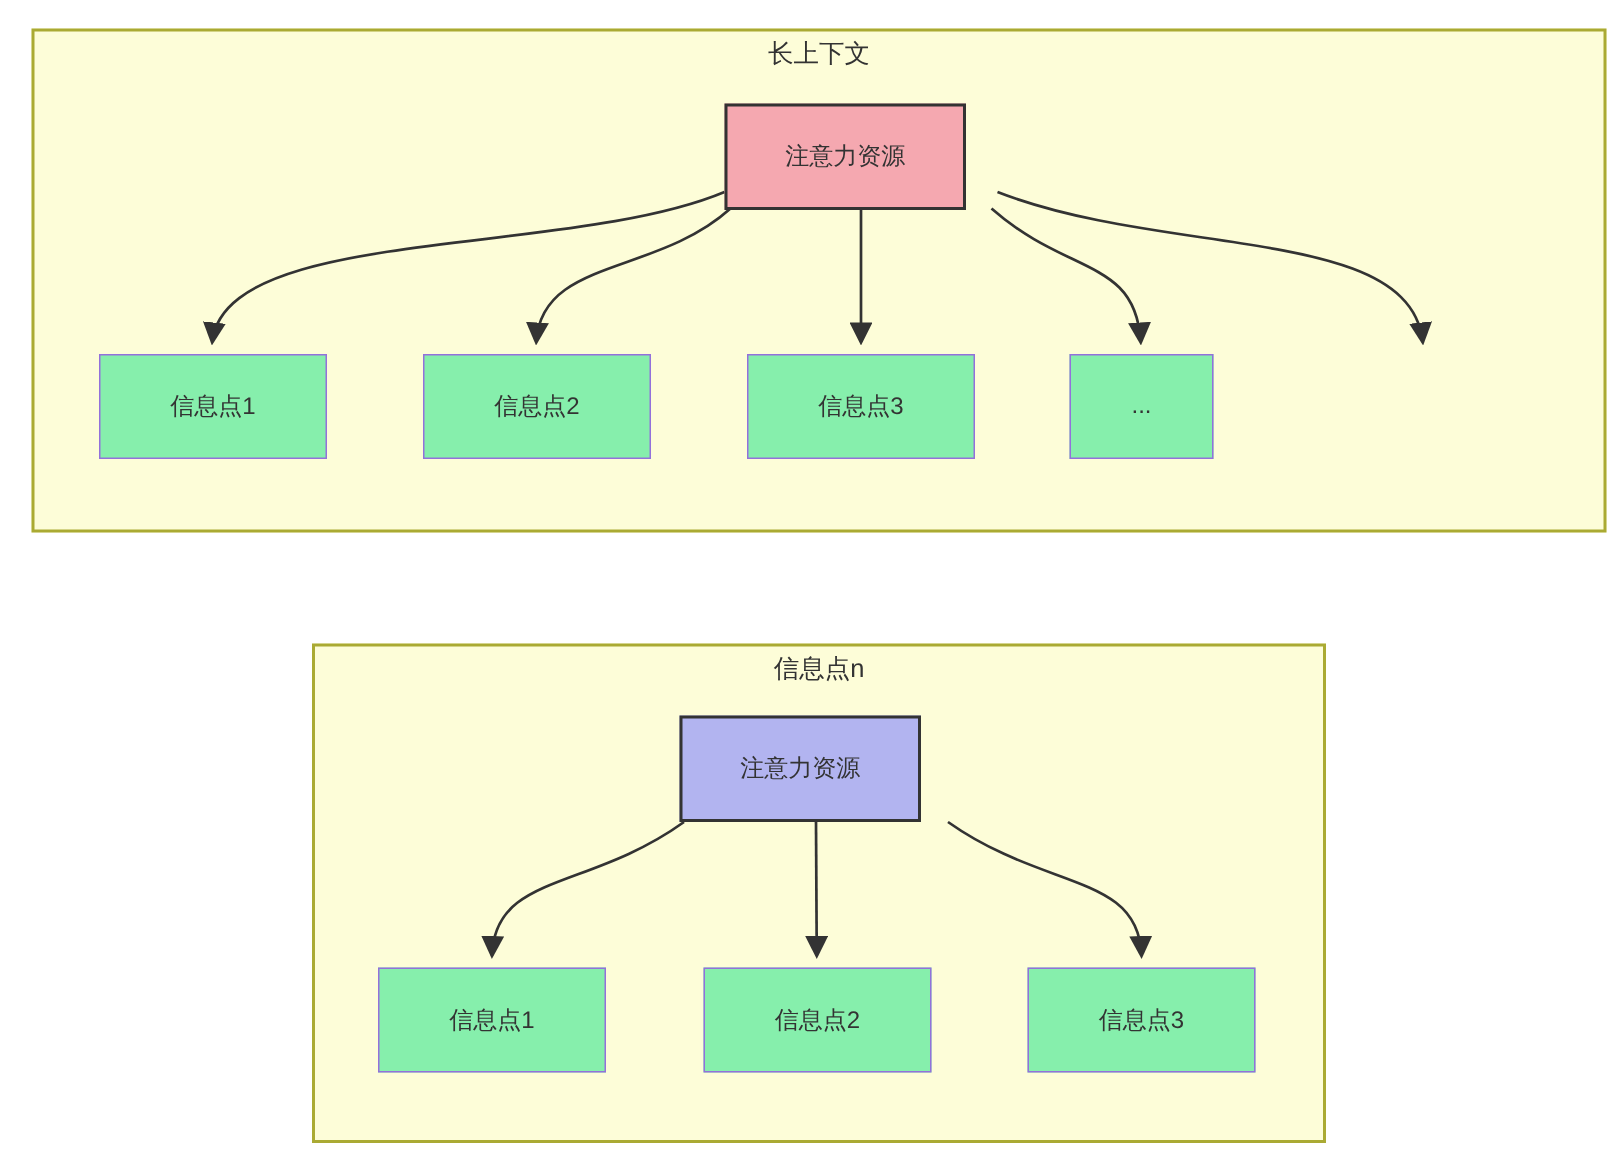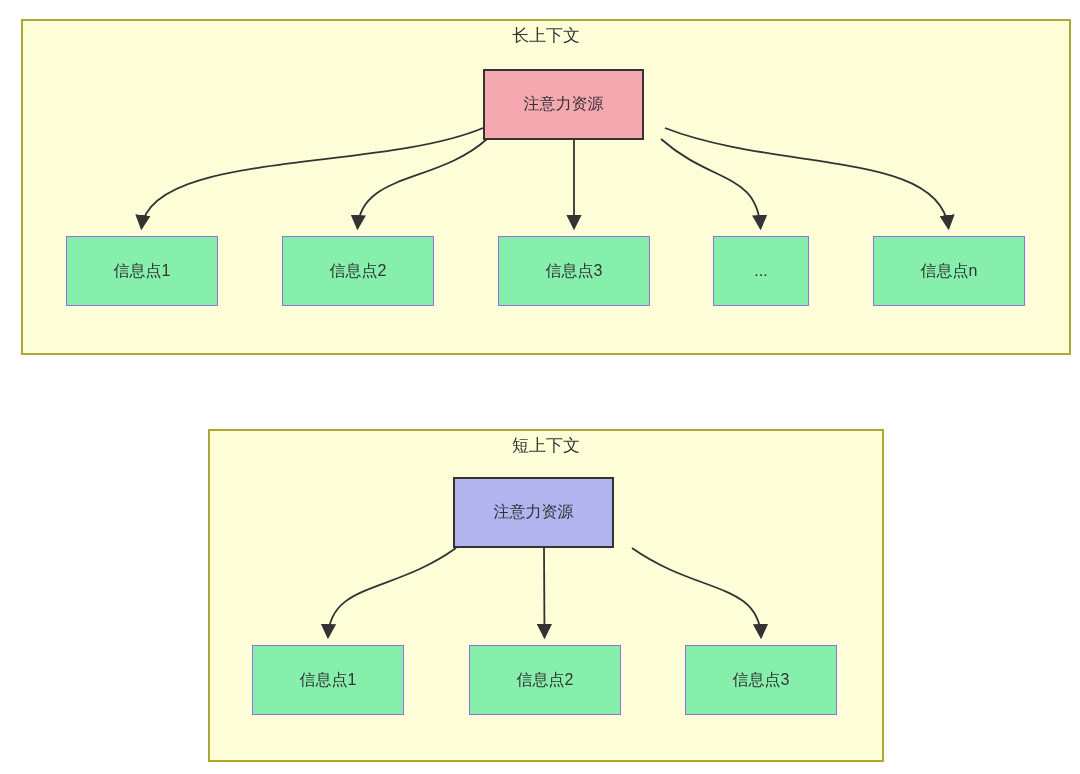--- a/index.html
+++ b/index.html
@@ -75,21 +75,21 @@
 </style>
 </head>
 <body>
 
 <div class="canvas">
 
   <div class="ctx ctx-long"></div>
   <div class="ctx ctx-short"></div>
 
   <div class="ctx-title title-long">长上下文</div>
-  <div class="ctx-title title-short">短上下文</div>
+  <div class="ctx-title title-short">信息点n</div>
 
   <svg class="edges" viewBox="0 0 1080 774" xmlns="http://www.w3.org/2000/svg">
     <defs>
       <marker id="arrow" viewBox="0 0 10 10" refX="8.5" refY="5" markerWidth="8.5" markerHeight="8.5" orient="auto-start-reverse">
         <path d="M 0 0 L 10 5 L 0 10 z" fill="#333333"></path>
       </marker>
     </defs>
     <g fill="none" stroke="#333333" stroke-width="1.8">
       <path d="M 483 128 C 378 172, 150 150, 141.5 228" marker-end="url(#arrow)"></path>
       <path d="M 487 139 C 437 184, 361 172, 357.5 228" marker-end="url(#arrow)"></path>
@@ -101,20 +101,19 @@
       <path d="M 544 548 L 544.5 637" marker-end="url(#arrow)"></path>
       <path d="M 632 548 C 697 594, 759 582, 761 637" marker-end="url(#arrow)"></path>
     </g>
   </svg>
 
   <div class="node root root-long">注意力资源</div>
   <div class="node child l1">信息点1</div>
   <div class="node child l2">信息点2</div>
   <div class="node child l3">信息点3</div>
   <div class="node child child-dots l4">...</div>
-  <div class="node child l5">信息点n</div>
 
   <div class="node root root-short">注意力资源</div>
   <div class="node child s1">信息点1</div>
   <div class="node child s2">信息点2</div>
   <div class="node child s3">信息点3</div>
 
 </div>
 
 </body></html>

